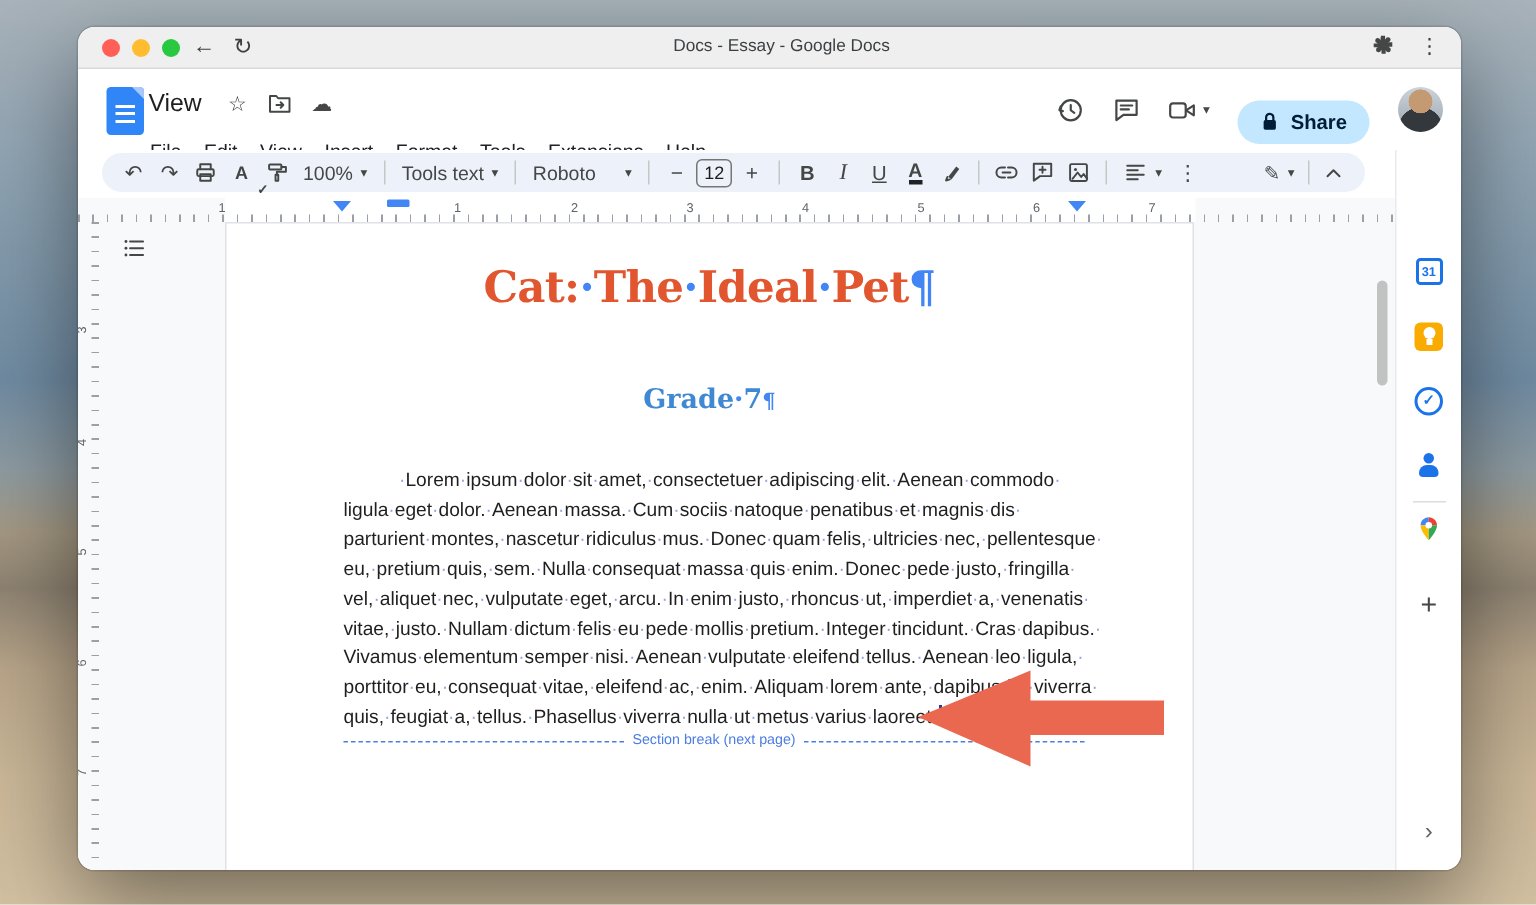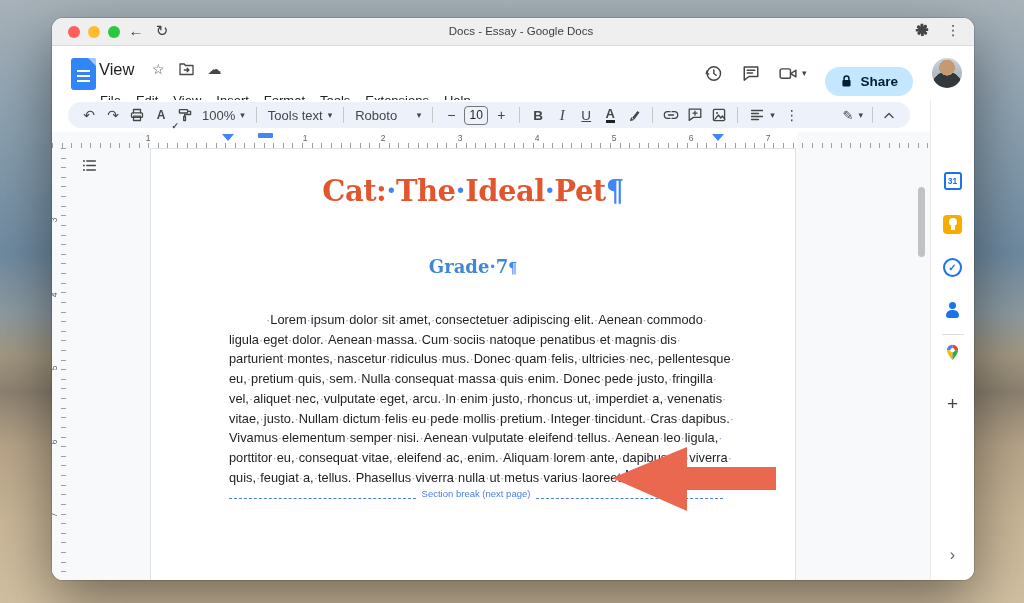--- a/index.html
+++ b/index.html
@@ -86,21 +86,21 @@
   .dtitle { position:absolute; left:0; top:25px; width:100%; text-align:center;
     font-family:"DejaVu Serif", serif; font-weight:bold; font-size:29px; letter-spacing:-.5px; color:#e2562f; }
   .dsub { position:absolute; left:0; width:100%; text-align:center;
     font-family:"DejaVu Serif", serif; font-weight:bold; font-size:18px; color:#3f88d4; }
   .dtitle .mk, .dsub .mk { color:#4285f4; }
   .pilcrow { color:#4285f4; font-family:"DejaVu Serif", serif; font-weight:bold; }
   .dbody { position:absolute; left:78px; top:161px; width:506px; font-size:12.8px;
     line-height:19.7px; color:#1f1f1f; text-indent:37px; }
   .dbody .mk { color:#8ea6d6; }
   .caretbar { display:inline-block; width:2px; height:14px; background:#2b3a97; vertical-align:-2px; margin-left:1px; }
-  .sbreak { position:absolute; left:78px; top:339px; width:494px; display:flex; align-items:flex-end; gap:6px; }
+  .sbreak { position:absolute; left:78px; top:339px; width:494px; display:flex; align-items:center; gap:6px; }
   .sbreak .dash { flex:1; border-top:1px dashed #4c7de0; margin-top:1px; }
   .sbreak .lbl { font-size:9.5px; color:#4c7de0; white-space:nowrap; }
   .arrow { position:absolute; left:556px; top:425px; z-index:5; }
   .scrollthumb { position:absolute; left:866px; top:169px; width:7px; height:70px; border-radius:4px; background:#c2c2c2; }
 
   
   .sidepanel { position:absolute; left:878px; top:82px; width:44px; bottom:0; background:#fff;
     border-left:1px solid #e9eaee; }
   .sp-item { position:absolute; left:50%; transform:translateX(-50%); width:24px; height:24px;
     display:flex; align-items:center; justify-content:center;margin-top:44px; }
@@ -220,21 +220,21 @@
           <span>Tools text</span>
           <span class="caret">▾</span>
         </div>
       <div class="sep"></div>
       <div class="drop" style="width:74px;justify-content:space-between;">
           <span>Roboto</span>
           <span class="caret">▾</span>
         </div>
       <div class="sep"></div>
       <div class="tbtn">−</div>
-      <div class="sizebox">10</div>
+      <div class="sizebox">12</div>
       <div class="tbtn">+</div>
       <div class="sep"></div>
       <div class="tbtn bI">B</div>
       <div class="tbtn iI">I</div>
       <div class="tbtn uI">U</div>
       <div class="tbtn">
           <span class="aI">A</span>
         </div>
       <div class="tbtn">
           <svg width="16" height="16" viewBox="0 0 16 16">

